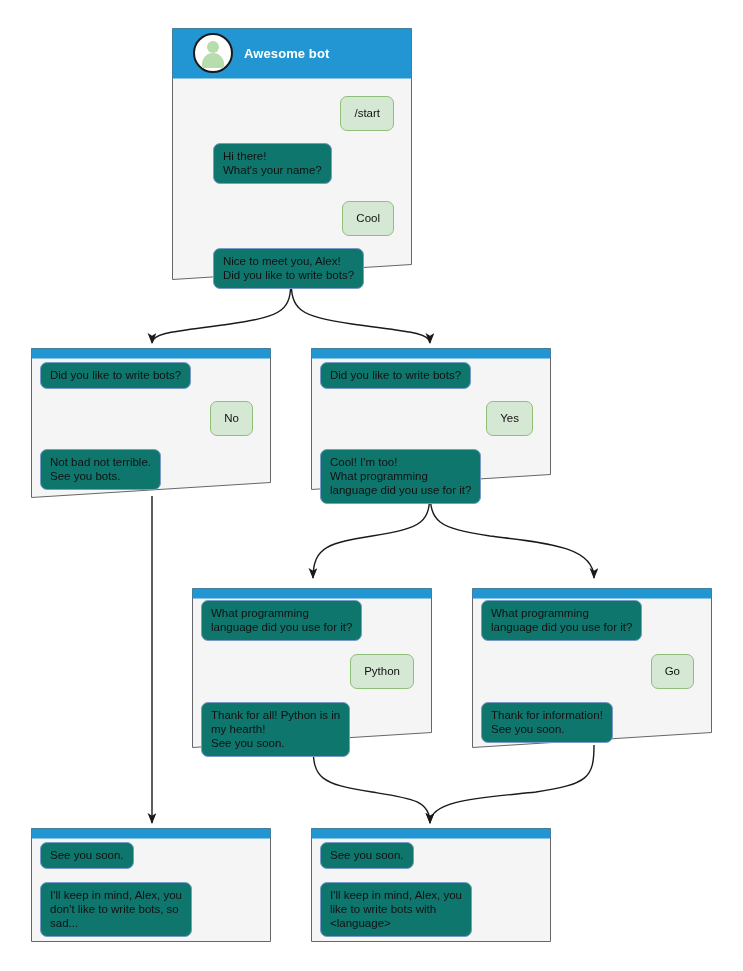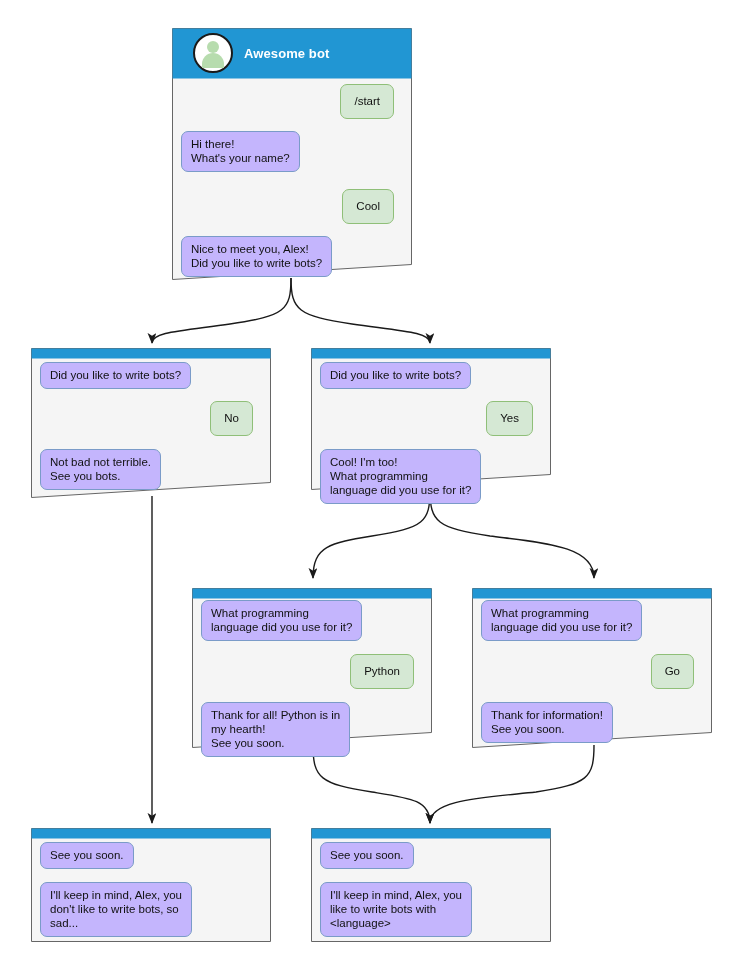--- a/index.html
+++ b/index.html
@@ -107,21 +107,21 @@
   .bubble {
     font-size: 11.5px;
     line-height: 14px;
     color: #111111;
     border-radius: 7px;
     box-sizing: border-box;
     white-space: pre;
     border: 1px solid;
   }
   .bubble.bot {
-    background: #c4b5fd;
+    background: #0f766e;
     border-color: #7a9bc8;
     padding: 5px 9px 6px 9px;
   }
   .bubble.user {
     background: #d5e8d4;
     border-color: #8fbf78;
     padding: 9px 13px 10px 13px;
   }
 </style>
 </head>
@@ -154,21 +154,21 @@
       <rect x="0.5" y="0.5" width="239" height="50" fill="#2196d3" stroke="none"></rect>
     </svg>
     <div class="card-content">
       <div class="titlebar" style="height:50px; padding-left:21px; gap:11px;">
         <div class="avatar">
           <div class="head"></div>
             <div class="body"></div>
         </div>
         <div class="title-text">Awesome bot</div>
       </div>
-      <div class="msgs" style="top:56px;">
+      <div class="msgs" style="top:68px;margin-left:32px;">
         <div class="row user" style="margin-bottom:12px;">
           <div class="bubble user">/start</div>
         </div>
         <div class="row bot" style="margin-bottom:17px;">
           <div class="bubble bot">Hi there!
 What's your name?</div>
         </div>
         <div class="row user" style="margin-bottom:12px;">
           <div class="bubble user">Cool</div>
         </div>

